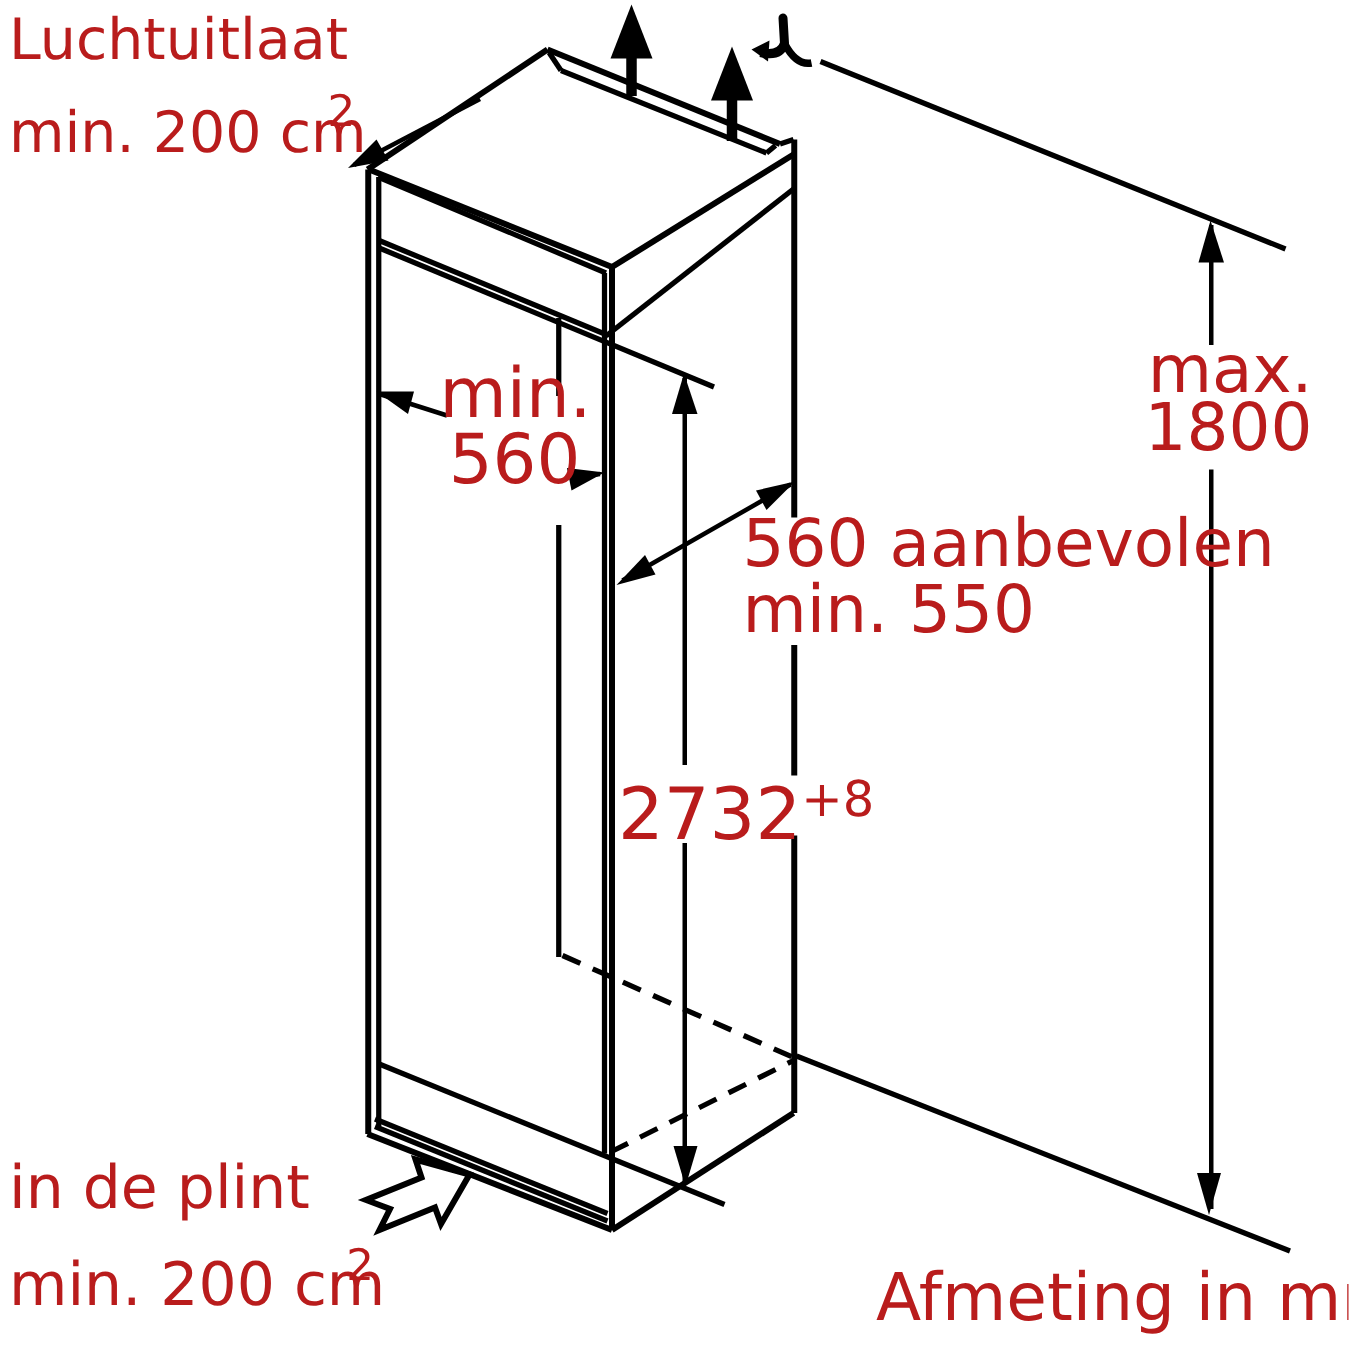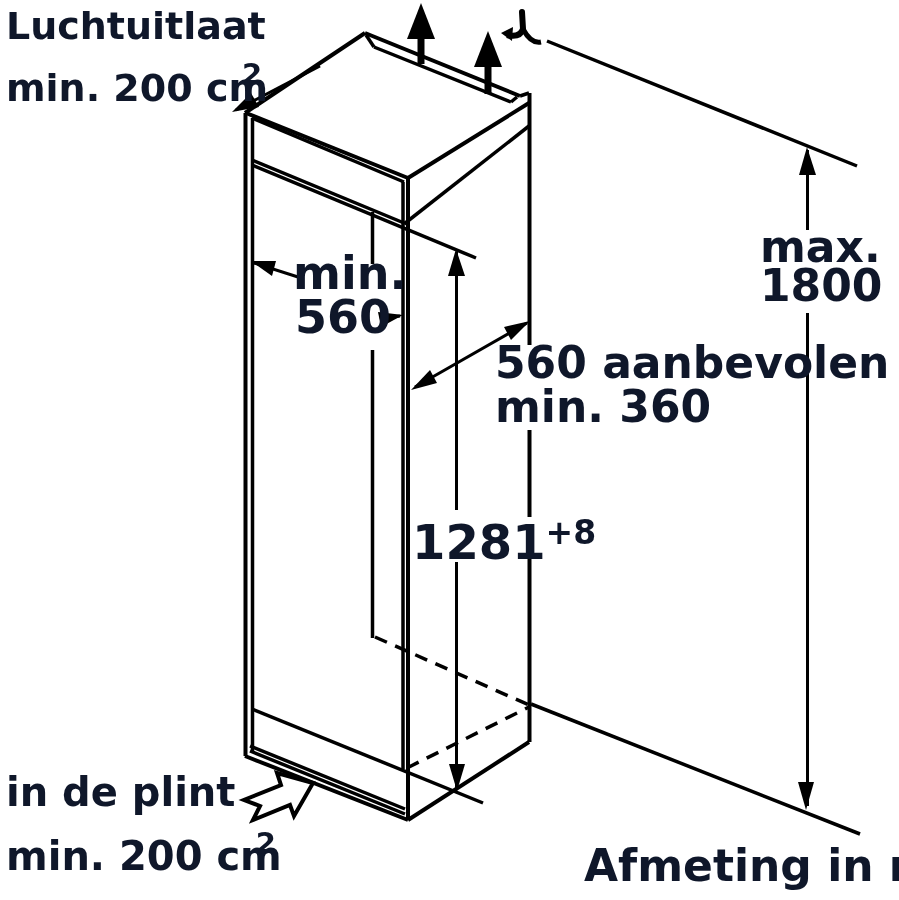--- a/index.html
+++ b/index.html
@@ -6,23 +6,23 @@
   body{
     width:899px;height:900px;
     background:#ffffff;
     overflow:hidden;
     position:relative;
     font-family:"DejaVu Sans","Liberation Sans",sans-serif;
     color:#000;
   }
   .stage{position:absolute;left:0;top:0;width:899px;height:900px;}
   svg.drawing{position:absolute;left:0;top:0;}
-  .lbl{position:absolute;white-space:nowrap;color:#0f172a;font-weight:bold;}
+  .lbl{position:absolute;white-space:nowrap;color:#b91c1c;}
   .lbl-airout{left:6px;top:2px;font-size:38px;line-height:48px;}
-  .lbl-width{left:293px;top:251px;width:100px;font-size:46px;line-height:44px;text-align:center;}
+  .lbl-width{left:293px;top:240px;width:100px;font-size:46px;line-height:44px;text-align:center;}
   .lbl-depth{left:471px;top:341px;font-size:44px;line-height:44px;margin-left:24px;}
   .lbl-height{left:412px;top:509px;font-size:48px;line-height:48px;}
   .lbl-max{left:760px;top:227px;width:115px;font-size:44px;line-height:39px;text-align:right;}
   .lbl-vent{left:6px;top:716px;font-size:40px;line-height:51px;}
   .lbl-units{left:584px;top:843px;font-size:44px;line-height:46px;}
   .sup2{font-size:29px;vertical-align:17px;margin-left:-26px;}
   .suptol{font-size:33px;vertical-align:15px;}
 </style>
 </head>
 <body>
@@ -122,25 +122,25 @@
     <span>min. 200 cm</span><span class="sup2">2</span>
   </div>
 
   <div class="lbl lbl-width">
     <span>min.</span><br>
     <span>560</span>
   </div>
 
   <div class="lbl lbl-depth">
     <span>560 aanbevolen</span><br>
-    <span>min. 360</span>
+    <span>min. 550</span>
   </div>
 
   <div class="lbl lbl-height">
-    <span>1281</span><span class="suptol">+8</span>
+    <span>2732</span><span class="suptol">+8</span>
   </div>
 
   <div class="lbl lbl-max">
     <span>max.</span><br>
     <span>1800</span>
   </div>
 
   <div class="lbl lbl-vent">
     <br>
     <span>in de plint</span><br>

